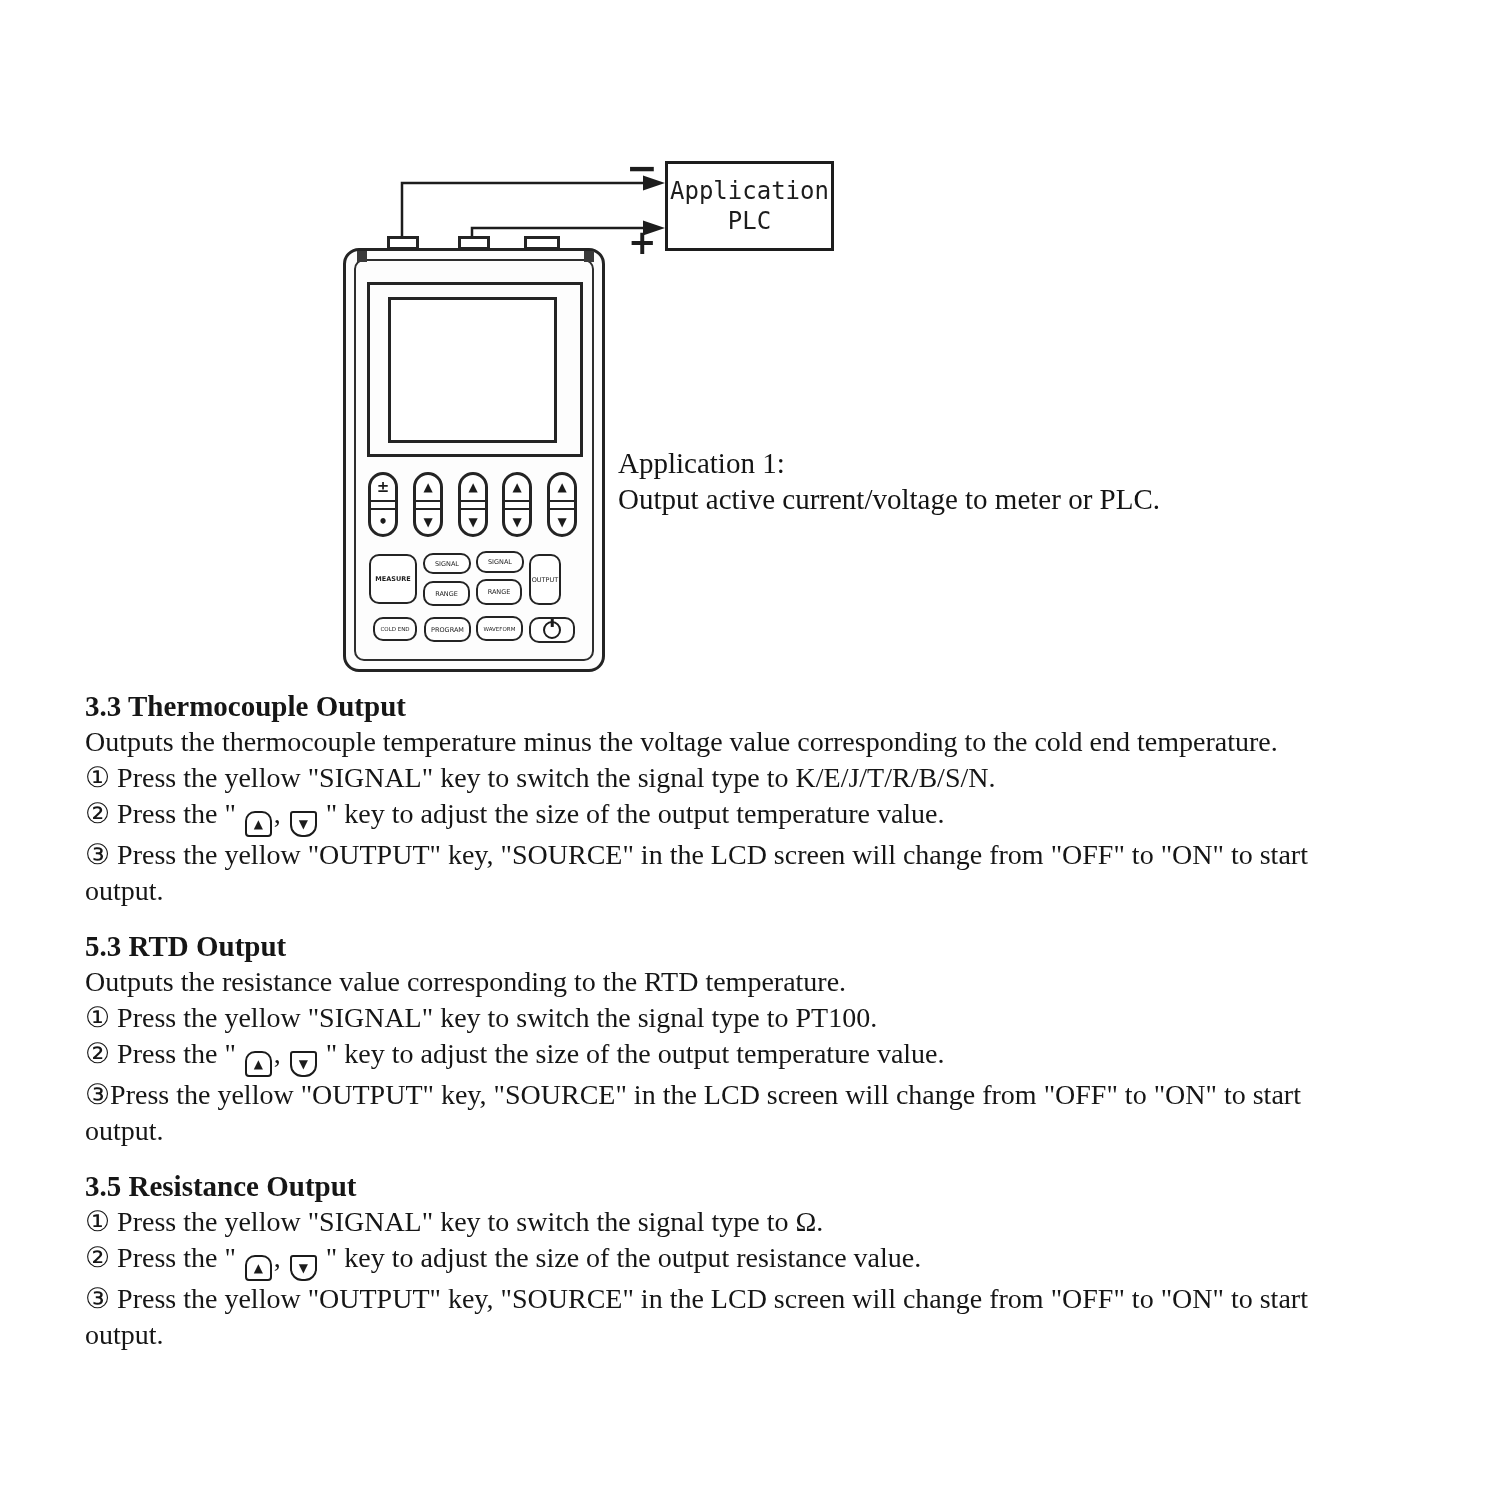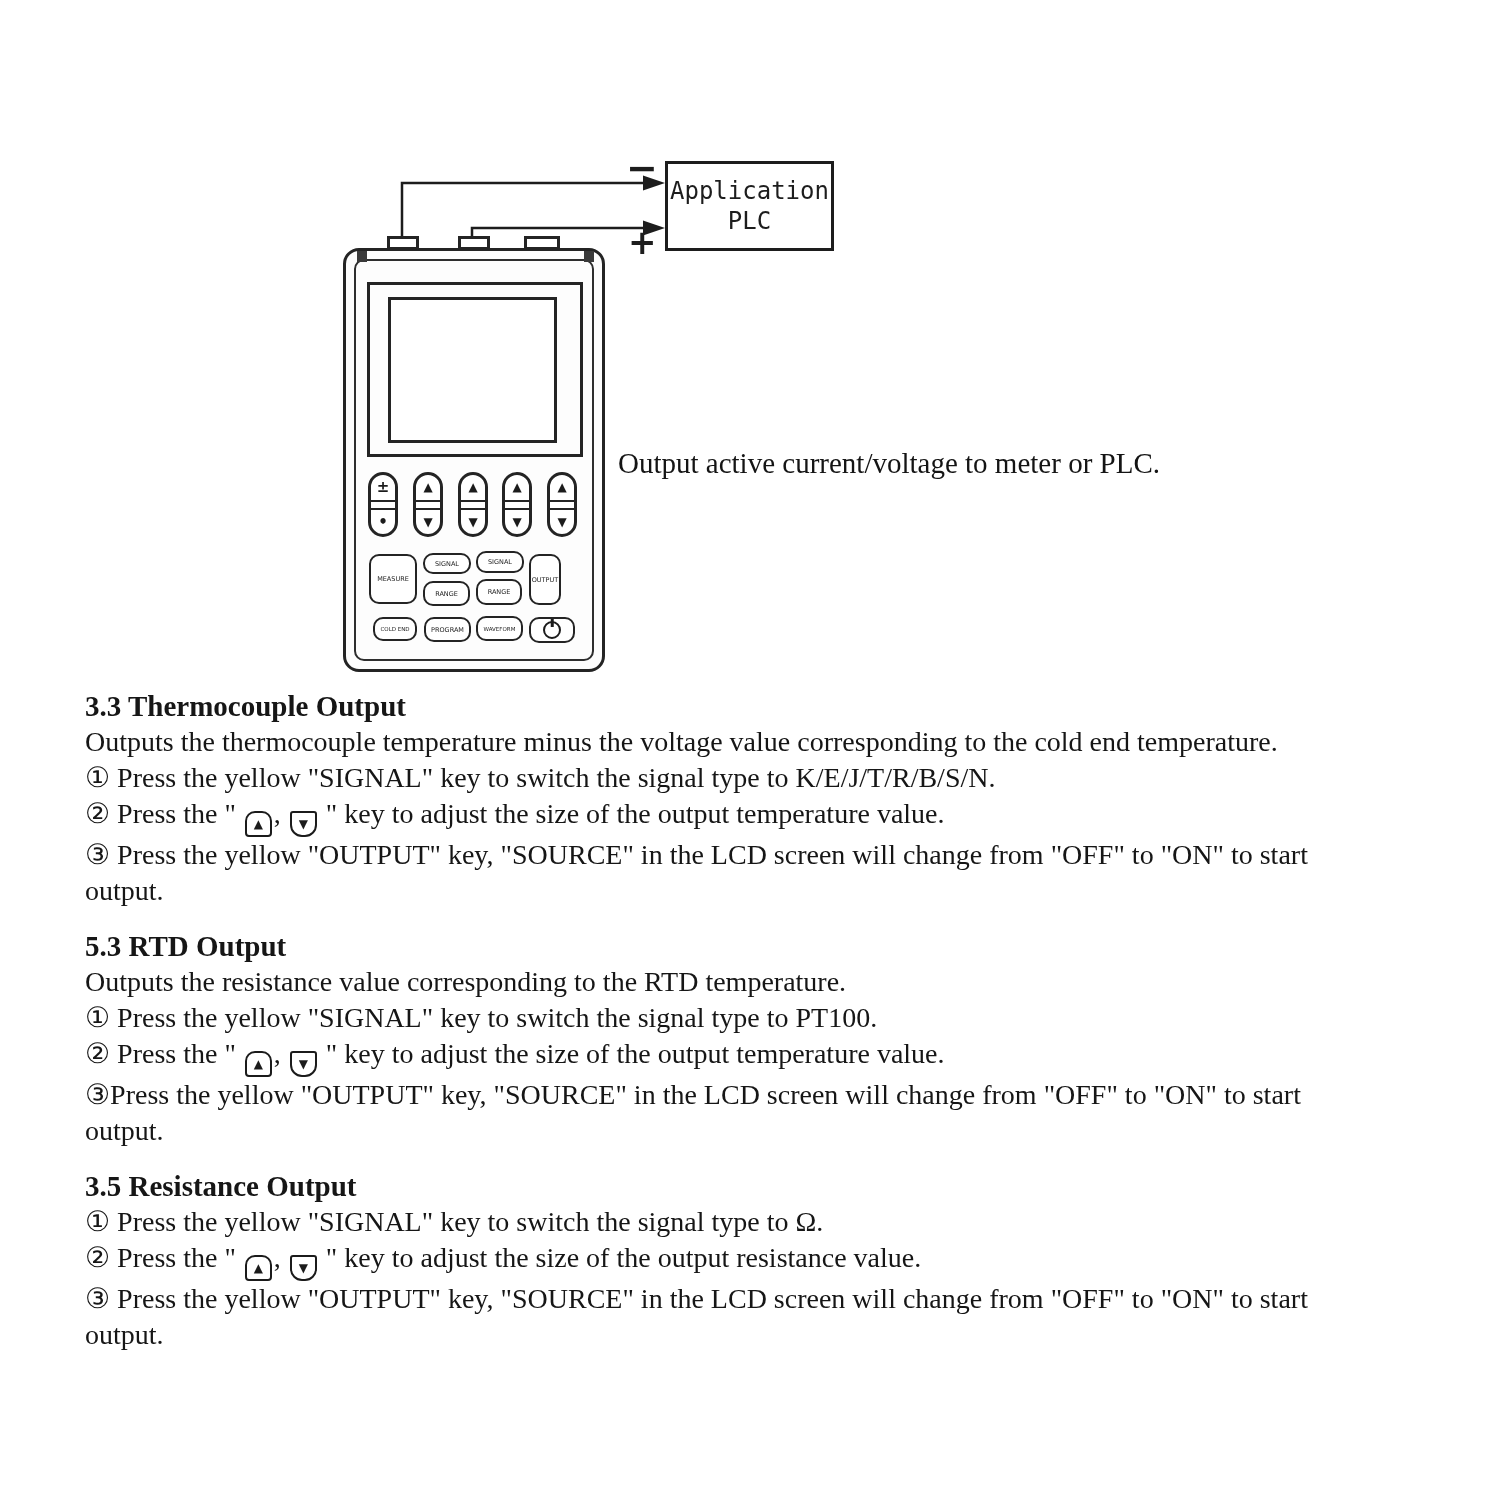--- a/index.html
+++ b/index.html
@@ -105,35 +105,36 @@
       <span class="p-top">▲</span>
       <span class="p-div"></span>
       <span class="p-bot">▼</span>
     </div>
     <div class="pill" style="left:547px;">
       <span class="p-top">▲</span>
       <span class="p-div"></span>
       <span class="p-bot">▼</span>
     </div>
 
-    <div class="key" style="left:369px;top:554px;width:48px;height:50px;">MEASURE</div>
+    <div class="key" style="left:369px;top:554px;width:48px;height:50px;font-weight:bold;">MEASURE</div>
     <div class="key" style="left:423px;top:553px;width:48px;height:21px;">SIGNAL</div>
     <div class="key" style="left:476px;top:551px;width:48px;height:22px;">SIGNAL</div>
     <div class="key" style="left:529px;top:554px;width:32px;height:51px;">OUTPUT</div>
     <div class="key" style="left:423px;top:581px;width:47px;height:25px;">RANGE</div>
     <div class="key" style="left:476px;top:579px;width:46px;height:26px;">RANGE</div>
     <div class="key" style="left:373px;top:617px;width:44px;height:24px;font-size:5.5px;">COLD END</div>
     <div class="key" style="left:424px;top:617px;width:47px;height:25px;">PROGRAM</div>
     <div class="key" style="left:476px;top:616px;width:47px;height:25px;font-size:5.5px;">WAVEFORM</div>
     <div class="key" style="left:529px;top:617px;width:46px;height:26px;">
       <span class="power-glyph"></span>
     </div>
   </div>
 
   <div class="caption">
+    <div>Application 1:</div>
     <div>Output active current/voltage to meter or PLC.</div>
   </div>
 
   <div class="content">
 
     <div class="section">
       <div class="sec-title">3.3 Thermocouple Output</div>
       <div class="line">Outputs the thermocouple temperature minus the voltage value corresponding to the cold end temperature.</div>
       <div class="line">① Press the yellow "SIGNAL" key to switch the signal type to K/E/J/T/R/B/S/N.</div>
       <div class="line"><span>② Press the " </span><span class="ikey up">

